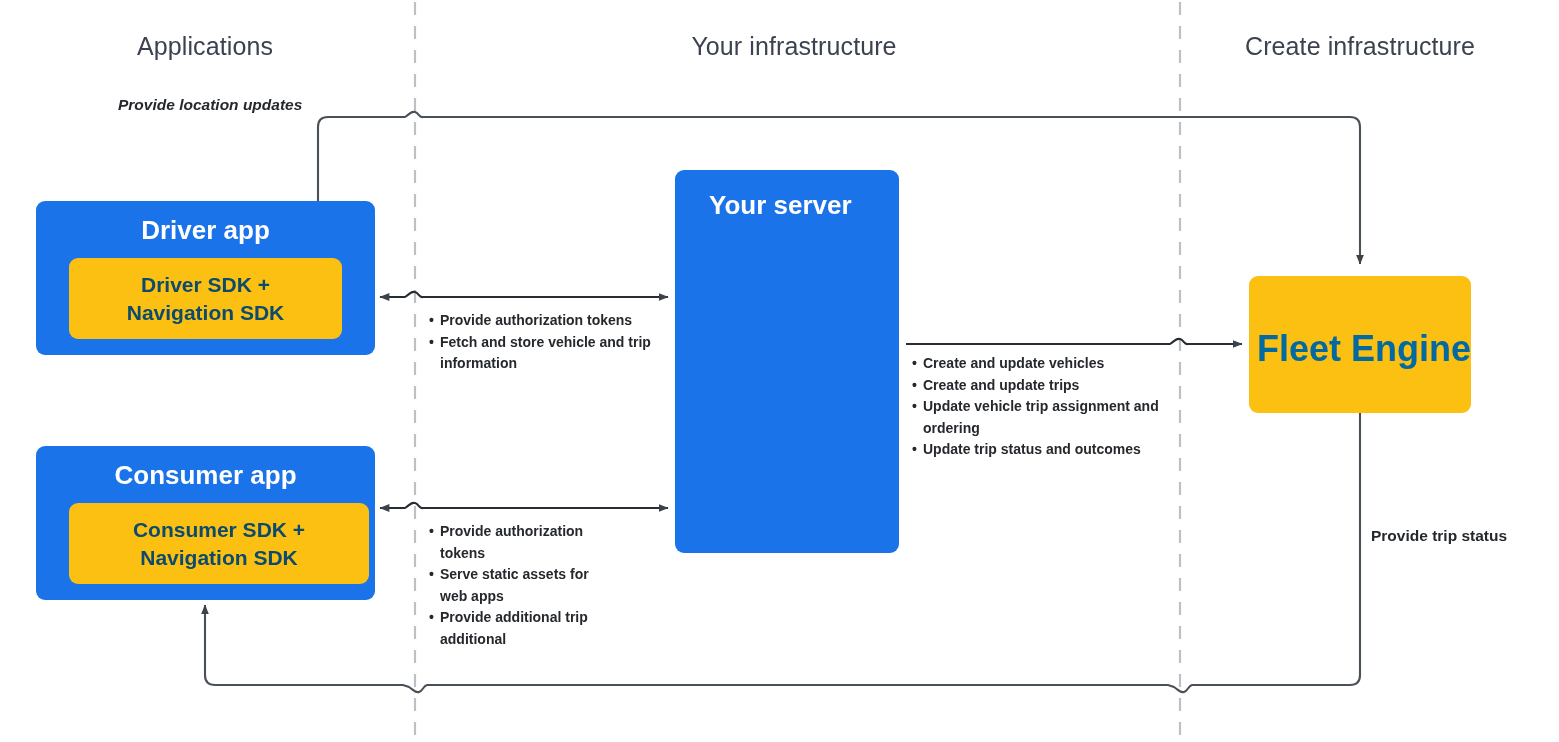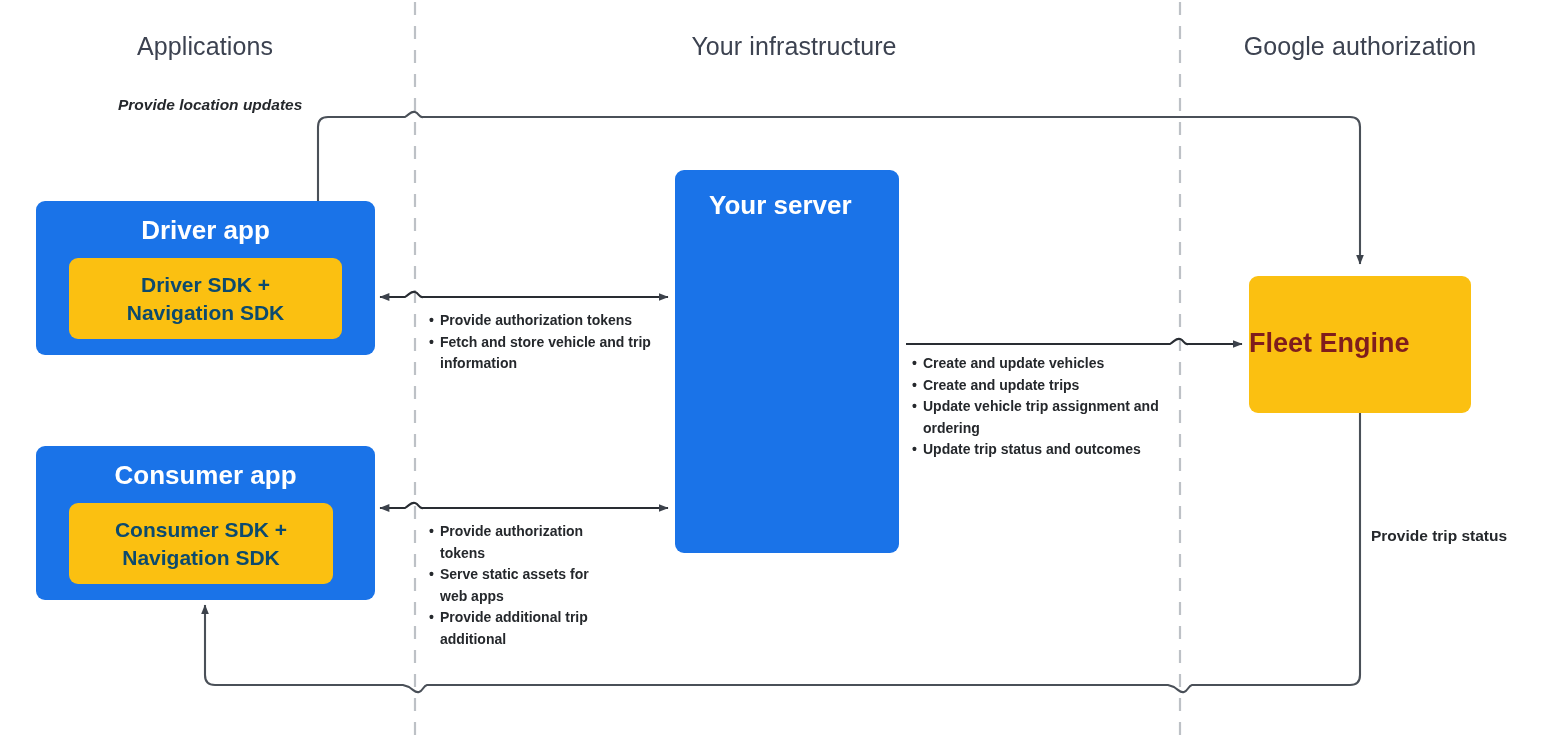--- a/index.html
+++ b/index.html
@@ -75,23 +75,23 @@
     color: #0c4a6e;
     font-size: 21px;
     font-weight: bold;
     line-height: 1.33;
     font-family: "Liberation Sans", sans-serif;
   }
   .node-label-dark {
     position: absolute;
     left: 0;
     width: 100%;
-    text-align: left;
-    color: #7f1d1d;
-    font-size: 27px;
+    text-align: right;
+    color: #0369a1;
+    font-size: 36px;
     font-weight: bold;
     font-family: "Liberation Sans", sans-serif;
     white-space: nowrap;
   }
   .edge-label {
     position: absolute;
     font-family: "Liberation Sans", sans-serif;
     font-size: 15.5px;
     font-weight: bold;
     color: #25282c;
@@ -160,33 +160,33 @@
              C1188,686 1188,691 1184,692
              C1180,693 1180,691 1174,687
              L1168,685 L427,685
              C423,686 423,691 419,692
              C415,693 415,691 409,687
              L403,685 L215,685 Q205,685 205,675 L205,605" fill="none" stroke="#4a5058" stroke-width="2.1" marker-end="url(#arrowEnd)"></path>
   </svg>
 
   <div class="lane-header" style="left:205px; top:32px;">Applications</div>
   <div class="lane-header" style="left:794px; top:32px;">Your infrastructure</div>
-  <div class="lane-header" style="left:1360px; top:32px;">Google authorization</div>
+  <div class="lane-header" style="left:1360px; top:32px;">Create infrastructure</div>
 
   <div class="node node-blue" style="left:36px; top:201px; width:339px; height:154px;">
     <div class="node-title-white" style="top:14px;">Driver app</div>
     <div class="node node-yellow" style="left:33px; top:57px; width:273px; height:81px;">
       <div class="node-sub-dark" style="top:13px;">Driver SDK +</div>
       <div class="node-sub-dark" style="top:41px;">Navigation SDK</div>
     </div>
   </div>
 
   <div class="node node-blue" style="left:36px; top:446px; width:339px; height:154px;">
     <div class="node-title-white" style="top:14px;">Consumer app</div>
-    <div class="node node-yellow" style="left:33px; top:57px; width:264px; height:81px;">
+    <div class="node node-yellow" style="left:33px; top:57px; width:300px; height:81px;">
       <div class="node-sub-dark" style="top:13px;">Consumer SDK +</div>
       <div class="node-sub-dark" style="top:41px;">Navigation SDK</div>
     </div>
   </div>
 
   <div class="node node-blue" style="left:675px; top:170px; width:224px; height:383px;">
     <div class="node-title-left" style="left:22px; top:20px;">Your server</div>
   </div>
 
   <div class="node node-yellow" style="left:1249px; top:276px; width:222px; height:137px;">

